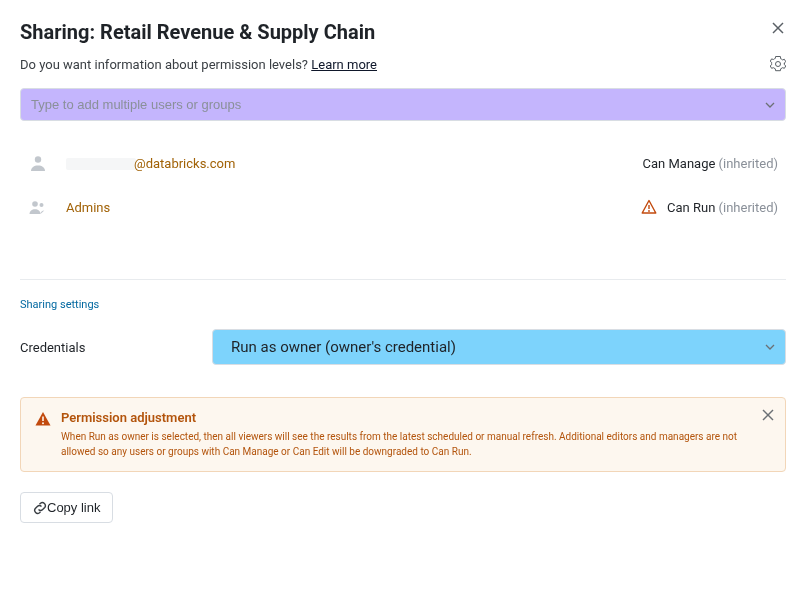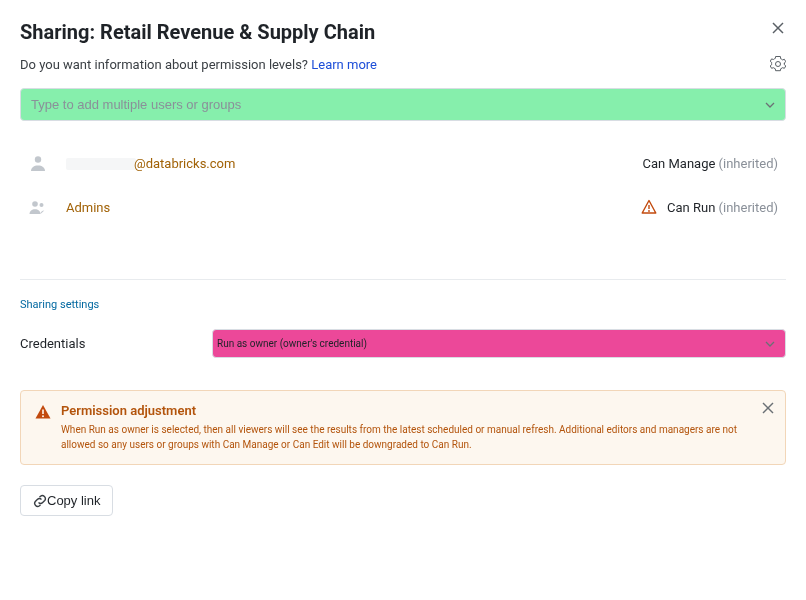--- a/index.html
+++ b/index.html
@@ -33,40 +33,41 @@
     display: flex;
     justify-content: space-between;
     align-items: center;
     margin-bottom: 16px;
   }
   .subtext {
     font-size: 13px;
     color: #3a3f44;
   }
   .learn-more {
-    color: #1d4ed8;
+    color: #0f172a;
+    text-decoration: underline;
     cursor: pointer;
   }
   .gear-icon {
     width: 16px; height: 16px;
     fill: #5a6066;
     cursor: pointer;
   }
   .user-input-wrap {
     position: relative;
     margin-bottom: 20px;
   }
   .user-input {
     width: 100%;
     border: 1px solid #d8dde3;
     border-radius: 4px;
     padding: 8px 30px 8px 10px;
     font-size: 13px;
     color: #3a3f44;
-    background: #86efac;
+    background: #c4b5fd;
   }
   .user-input::placeholder { color: #8a9099; }
   .chevron-down {
     position: absolute;
     right: 10px;
     top: 50%;
     transform: translateY(-50%);
     width: 12px; height: 12px;
     stroke: #6b7075;
     pointer-events: none;
@@ -126,24 +127,24 @@
     color: #1f2328;
   }
   .cred-select {
     flex: 1;
     position: relative;
   }
   .cred-select-box {
     width: 100%;
     border: 1px solid #d8dde3;
     border-radius: 4px;
-    padding: 8px 30px 8px 4px;
-    font-size: 10px;
-    color: #1f2328;
-    background: #ec4899;
+    padding: 8px 30px 8px 18px;
+    font-size: 15px;
+    color: #1f2328;
+    background: #7dd3fc;
     cursor: pointer;
   }
   .alert {
     border: 1px solid #f2d6b8;
     background: #fdf7ef;
     border-radius: 4px;
     padding: 12px 36px 12px 14px;
     display: flex;
     position: relative;
     margin-bottom: 20px;

